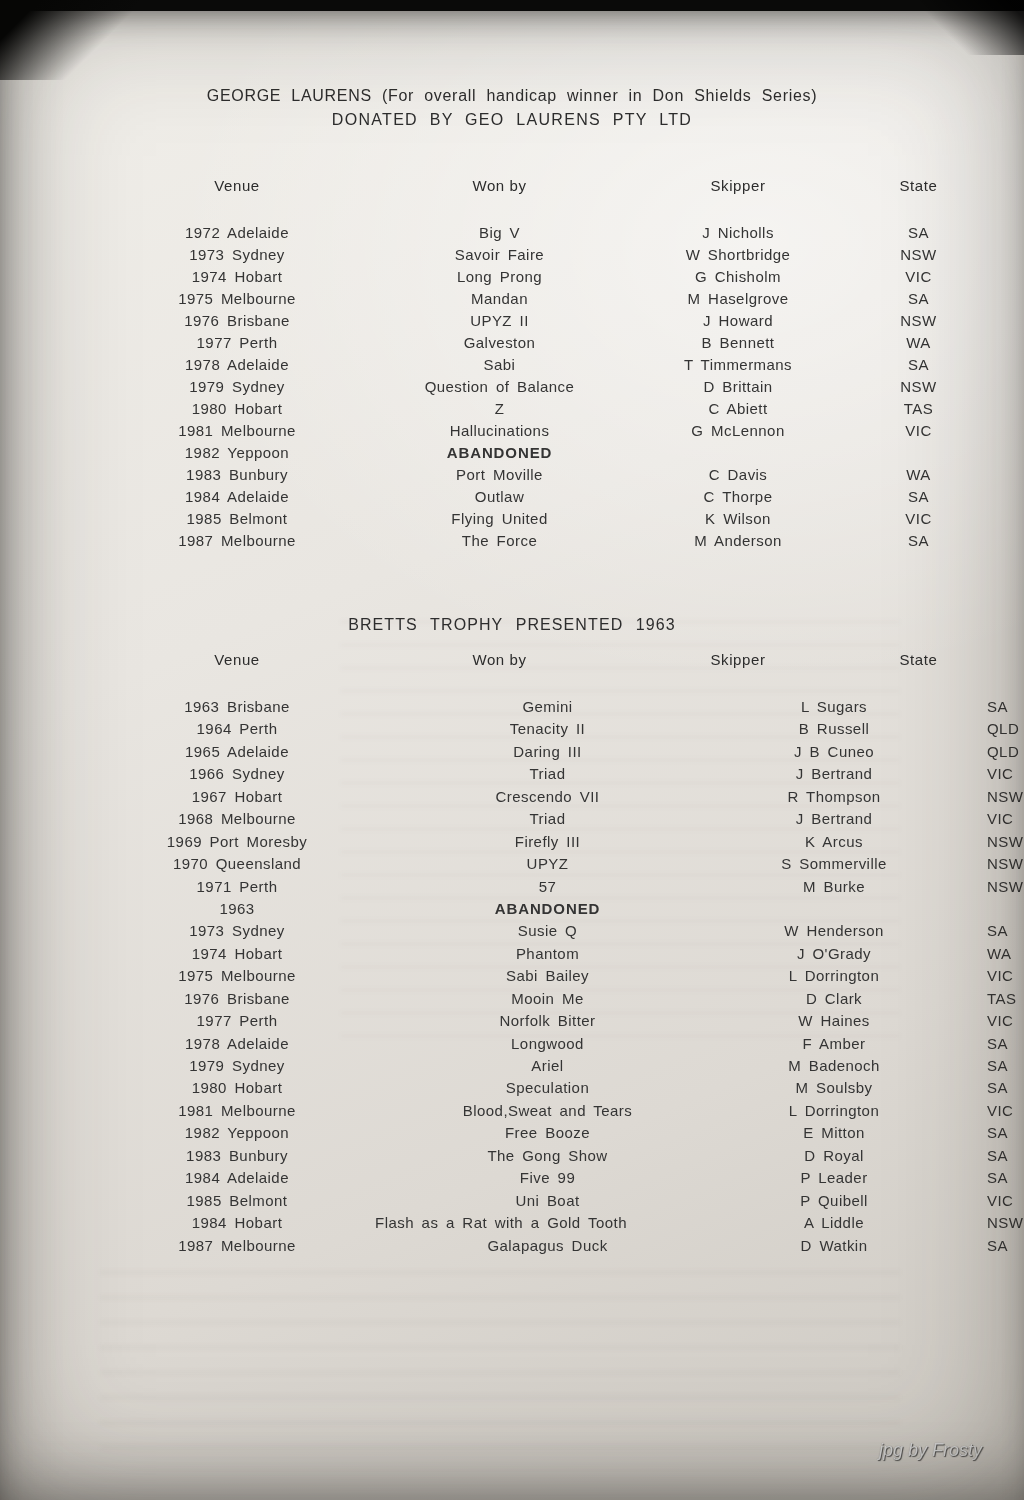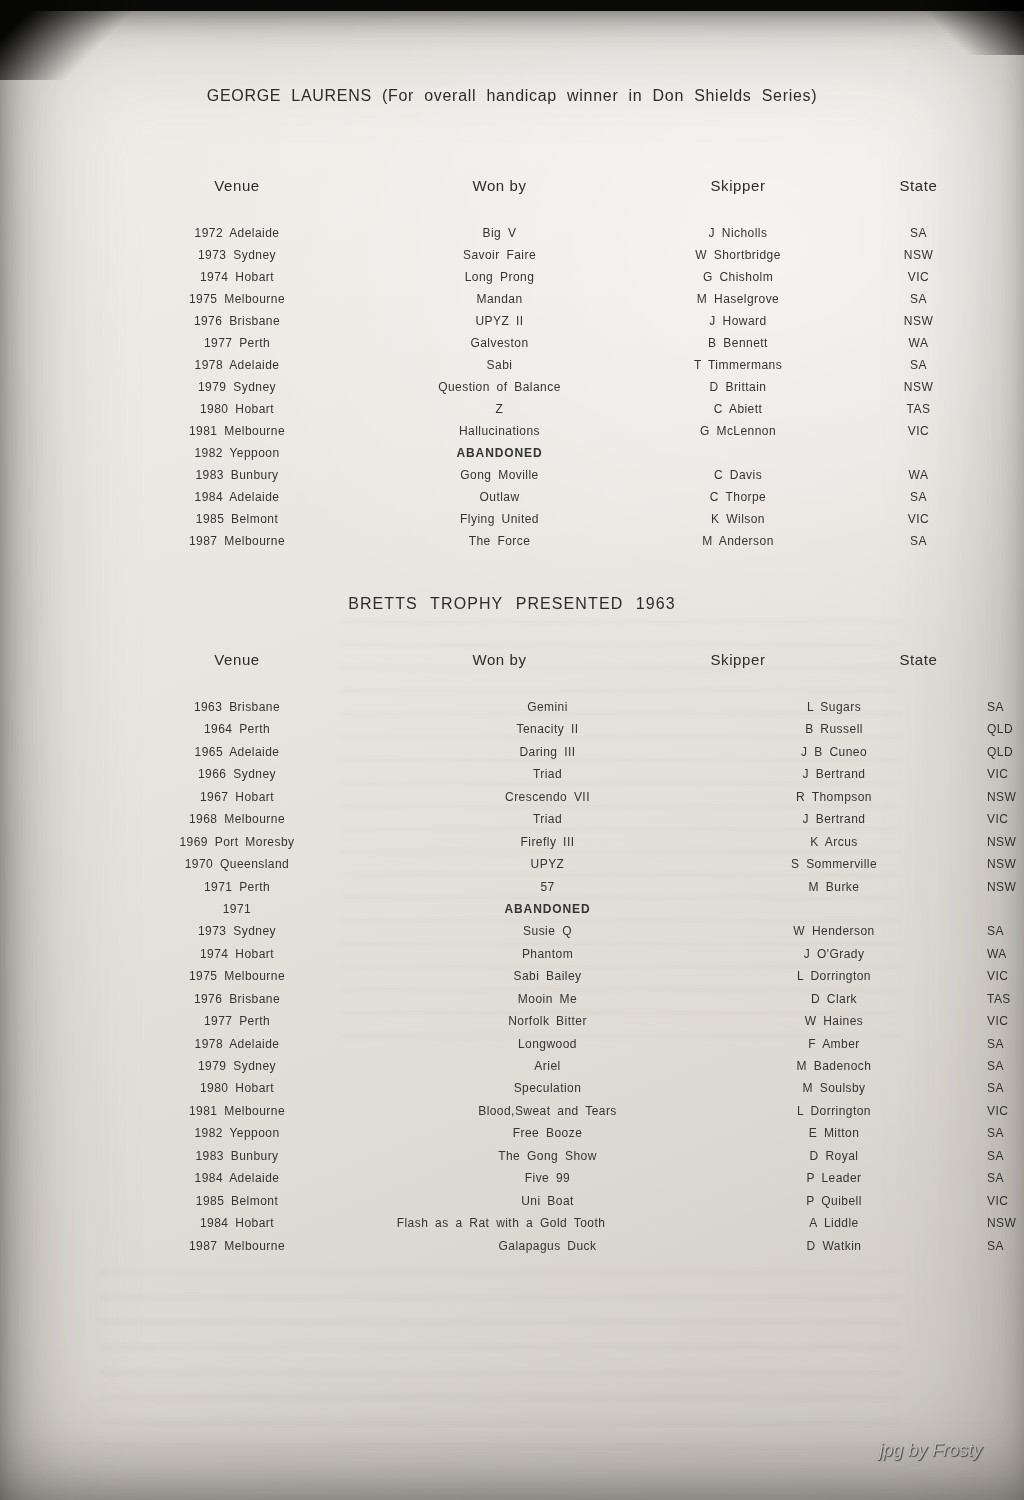--- a/index.html
+++ b/index.html
@@ -23,47 +23,48 @@
   .ghost{position:absolute;pointer-events:none;filter:blur(2px);opacity:.55;}
   .ghost-mid{top:620px;left:340px;width:560px;height:420px;
     background:repeating-linear-gradient(180deg, rgba(125,120,112,.07) 0 4px, transparent 4px 23px);}
   .ghost-bottom{top:1270px;left:100px;width:800px;height:190px;
     background:repeating-linear-gradient(180deg, rgba(120,115,108,.09) 0 5px, transparent 5px 25px);}
 
   .title1,.title2,.bretts{position:absolute;left:0;width:100%;text-align:center;
     font-size:16px;color:#2d2d2d;letter-spacing:.7px;word-spacing:5px;white-space:nowrap;}
   .title1{top:87px;}
   .title2{top:111px;letter-spacing:1.3px;word-spacing:6px;}
-  .bretts{top:595px;letter-spacing:1.1px;word-spacing:7px;}
+  .bretts{top:616px;letter-spacing:1.1px;word-spacing:7px;}
 
   .tbl{position:absolute;left:108px;right:30px;text-align:center;}
   .t1{top:177px;}
   .t2{top:651px;}
   .thead,.row{display:grid;grid-template-columns:258px 267px 210px 1fr;align-items:baseline;}
   .thead{height:22px;margin-bottom:23px;font-size:15px;color:#2c2c2c;letter-spacing:.6px;}
-  .row{font-size:12px;letter-spacing:.45px;word-spacing:3px;}
+  .row{font-size:15px;letter-spacing:.45px;word-spacing:3px;}
   .t1 .row{height:22px;line-height:22px;}
   .t2 .row{height:22.45px;line-height:22.45px;gap:48px;}
   .cell{white-space:nowrap;overflow:visible;}
   .emph{font-weight:700;letter-spacing:.9px;}
   .shift{text-indent:-93px;}
 
   .watermark{position:absolute;top:1440px;right:42px;
     font-family:Liberation Sans, sans-serif;font-style:italic;font-size:18px;
     color:#d9d9d9;text-shadow:1px 1px 1px rgba(55,55,55,.85), 0 0 1px rgba(0,0,0,.35);}
 </style>
 </head>
 <body>
 
 <div class="photo">
   <div class="sheen"></div>
   <div class="ghost ghost-mid"></div>
   <div class="ghost ghost-bottom"></div>
 
   <div class="title1">GEORGE LAURENS (For overall handicap winner in Don Shields Series)</div>
+  <div class="title2">DONATED BY GEO LAURENS PTY LTD</div>
 
   <div class="tbl t1">
     <div class="thead">
       <span class="cell c-venue">Venue</span>
       <span class="cell c-won">Won by</span>
       <span class="cell c-skip">Skipper</span>
       <span class="cell c-state">State</span>
     </div>
     <div class="tbody">
         <div class="row">
@@ -127,21 +128,21 @@
           <span class="cell c-state">VIC</span>
         </div>
         <div class="row">
           <span class="cell c-venue">1982 Yeppoon</span>
           <span class="cell c-won emph">ABANDONED</span>
           <span class="cell c-skip"></span>
           <span class="cell c-state"></span>
         </div>
         <div class="row">
           <span class="cell c-venue">1983 Bunbury</span>
-          <span class="cell c-won">Gong Moville</span>
+          <span class="cell c-won">Port Moville</span>
           <span class="cell c-skip">C Davis</span>
           <span class="cell c-state">WA</span>
         </div>
         <div class="row">
           <span class="cell c-venue">1984 Adelaide</span>
           <span class="cell c-won">Outlaw</span>
           <span class="cell c-skip">C Thorpe</span>
           <span class="cell c-state">SA</span>
         </div>
         <div class="row">
@@ -217,21 +218,21 @@
           <span class="cell c-skip">S Sommerville</span>
           <span class="cell c-state">NSW</span>
         </div>
         <div class="row">
           <span class="cell c-venue">1971 Perth</span>
           <span class="cell c-won">57</span>
           <span class="cell c-skip">M Burke</span>
           <span class="cell c-state">NSW</span>
         </div>
         <div class="row">
-          <span class="cell c-venue">1971</span>
+          <span class="cell c-venue">1963</span>
           <span class="cell c-won emph">ABANDONED</span>
           <span class="cell c-skip"></span>
           <span class="cell c-state"></span>
         </div>
         <div class="row">
           <span class="cell c-venue">1973 Sydney</span>
           <span class="cell c-won">Susie Q</span>
           <span class="cell c-skip">W Henderson</span>
           <span class="cell c-state">SA</span>
         </div>

